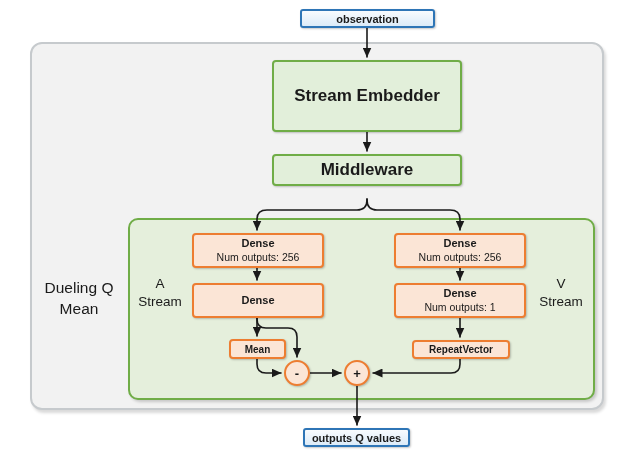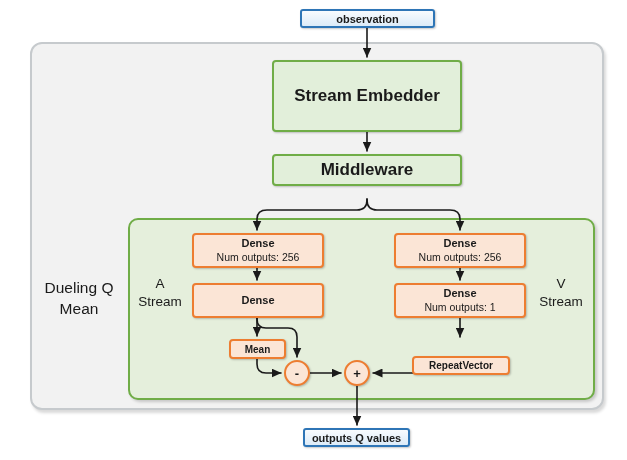--- a/index.html
+++ b/index.html
@@ -84,21 +84,21 @@
 
   
   #observation    { left: 300px; top: 9px;   width: 135px; height: 19px; }
   #input-embedder { left: 272px; top: 60px;  width: 190px; height: 72px; }
   #middleware     { left: 272px; top: 154px; width: 190px; height: 32px; }
   #a-dense-1      { left: 192px; top: 233px; width: 132px; height: 35px; }
   #a-dense-2      { left: 192px; top: 283px; width: 132px; height: 35px; }
   #v-dense-1      { left: 394px; top: 233px; width: 132px; height: 35px; }
   #v-dense-2      { left: 394px; top: 283px; width: 132px; height: 35px; }
   #mean-box       { left: 229px; top: 339px; width: 57px;  height: 20px; }
-  #repeat-vector  { left: 412px; top: 356px; width: 98px;  height: 19px; }
+  #repeat-vector  { left: 412px; top: 340px; width: 98px;  height: 19px; }
   #op-subtract    { left: 284px; top: 360px; }
   #op-add         { left: 344px; top: 360px; }
   #action-q       { left: 303px; top: 428px; width: 107px; height: 19px; }
   #dueling-label  { left: 32px;  top: 276px; width: 94px;  height: 46px; }
   #a-stream-label { left: 130px; top: 273px; width: 60px;  height: 40px; }
   #v-stream-label { left: 528px; top: 273px; width: 66px;  height: 40px; }
 </style>
 </head>
 <body>
 

